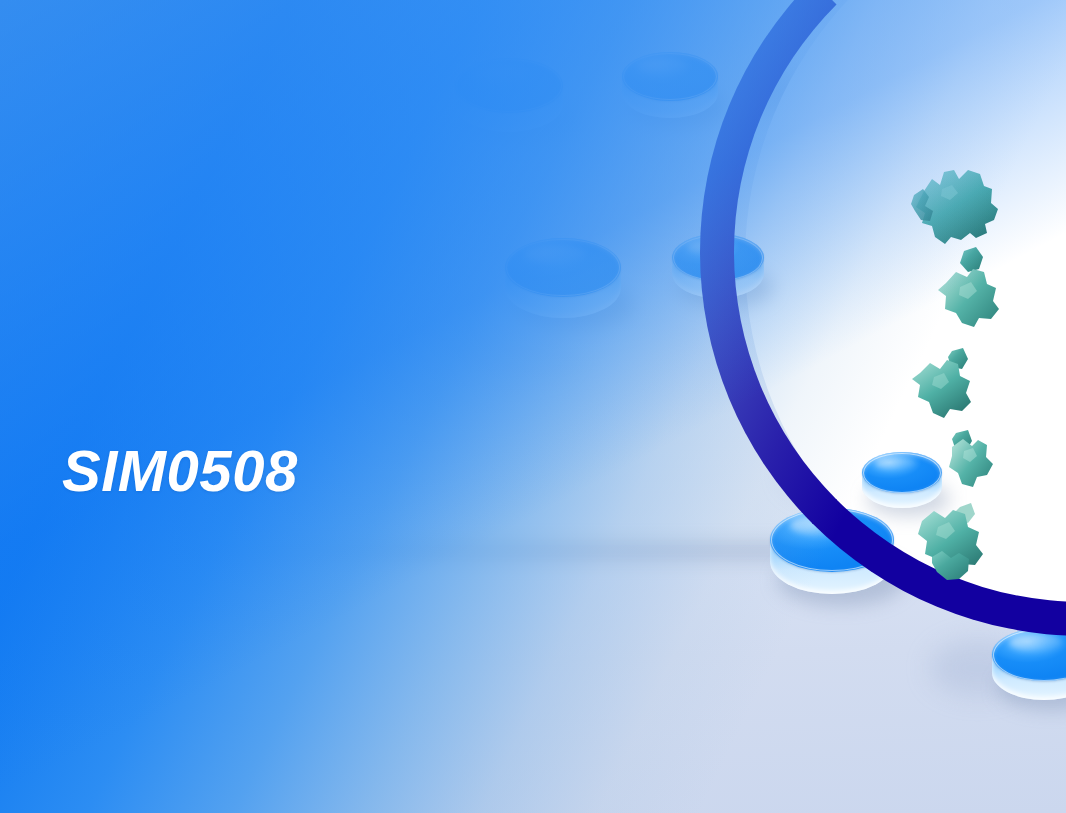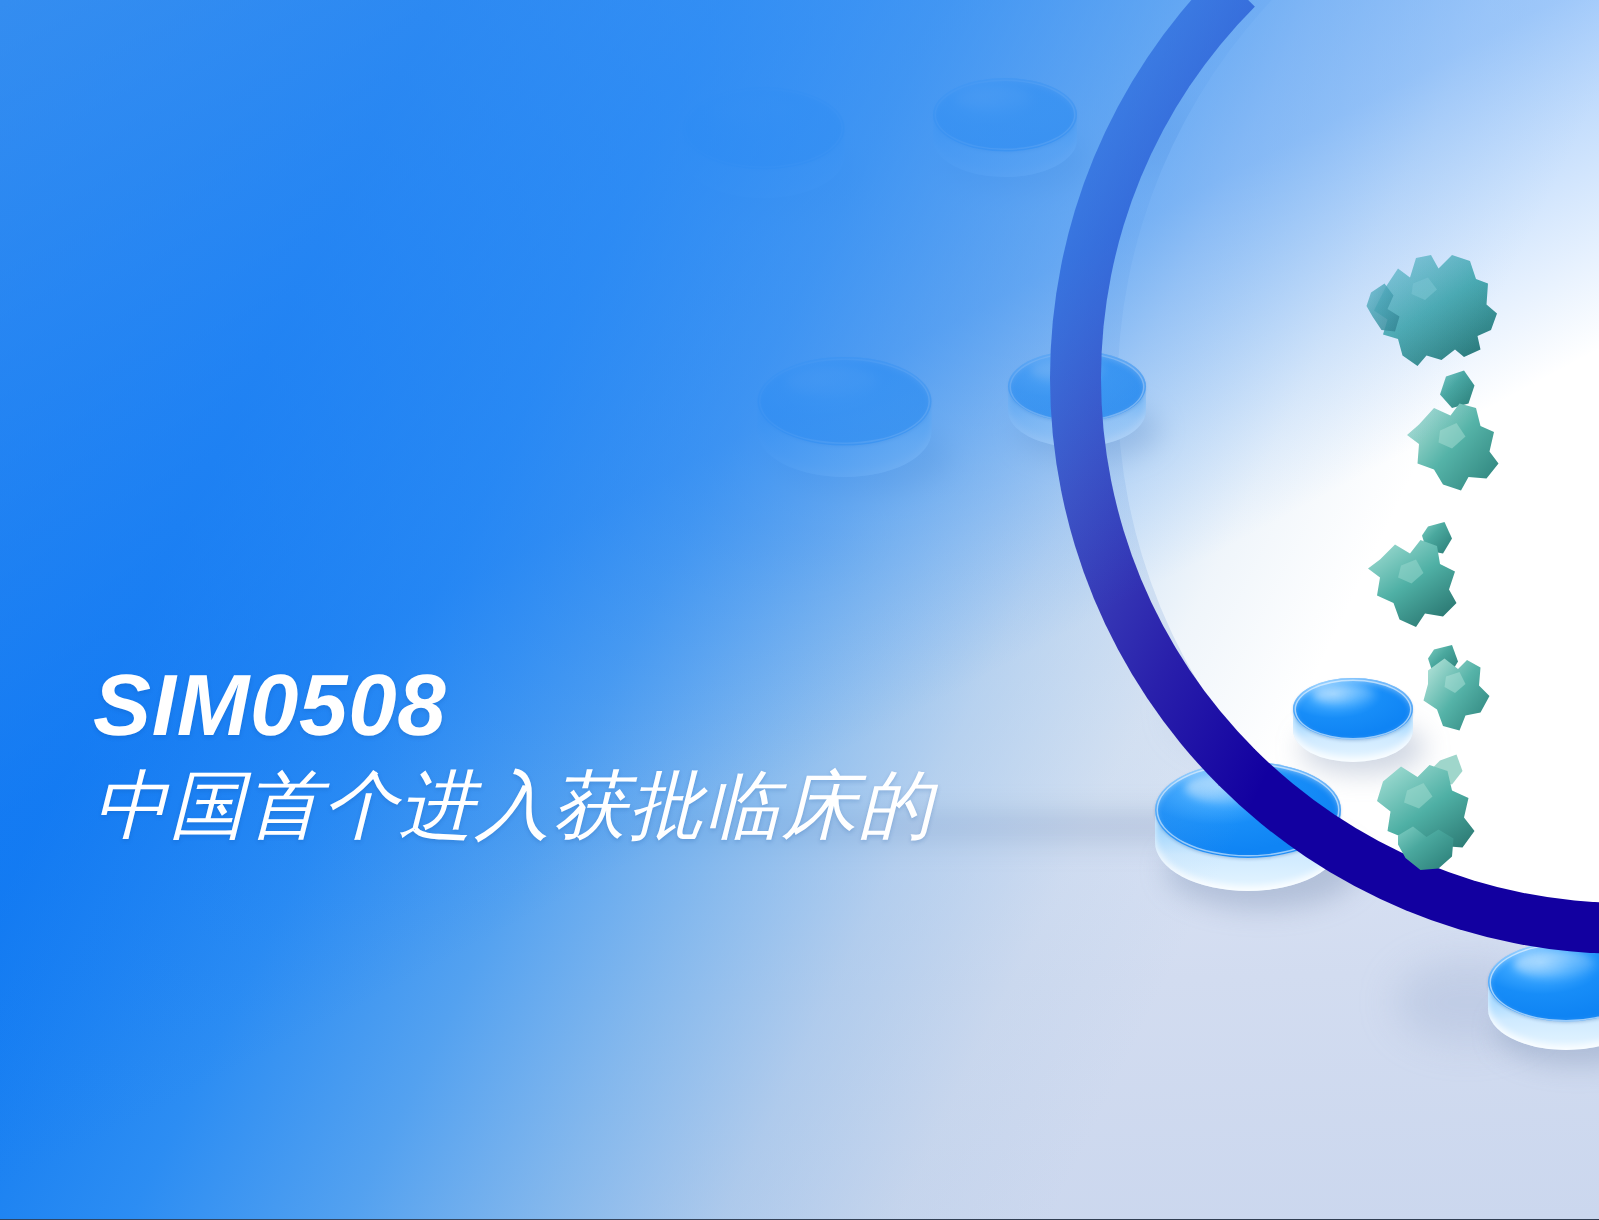--- a/index.html
+++ b/index.html
@@ -6,21 +6,21 @@
   * { margin:0; padding:0; box-sizing:border-box; }
   html,body{
     background:#202020;
     font-family:"Liberation Sans","DejaVu Sans",sans-serif;
   }
   #stage{
     position:relative;
     width:1066px;
     height:813px;
     overflow:hidden;
-    background:#14532d;
+    background:#a21caf;
   }
 
   
   .scene{
     position:absolute; inset:0;
     
     background:
       linear-gradient(178deg,
         #e8eef8 0%,
         #e3eaf6 26%,
@@ -310,16 +310,15 @@
       <path fill="url(#tealA)" d="M42 402 l10 -6 9 7 8 -5 10 6 -1 12 -9 8 -12 1 -10 -8 -5 -9 z"></path>
       <path fill="#a4ddd2" opacity=".5" d="M48 372 l11 -5 6 9 -9 8 -10 -4 z"></path>
     </svg>
   </div>
 
   <div class="blueoverlay"></div>
   <div class="blueoverlay2"></div>
 
   <div class="copy">
     <div class="brandline">SIM0508</div>
-    <div class="sub l2">中国首个进入获批临床的</div>
   </div>
 
 </div>
 
 </body></html>

